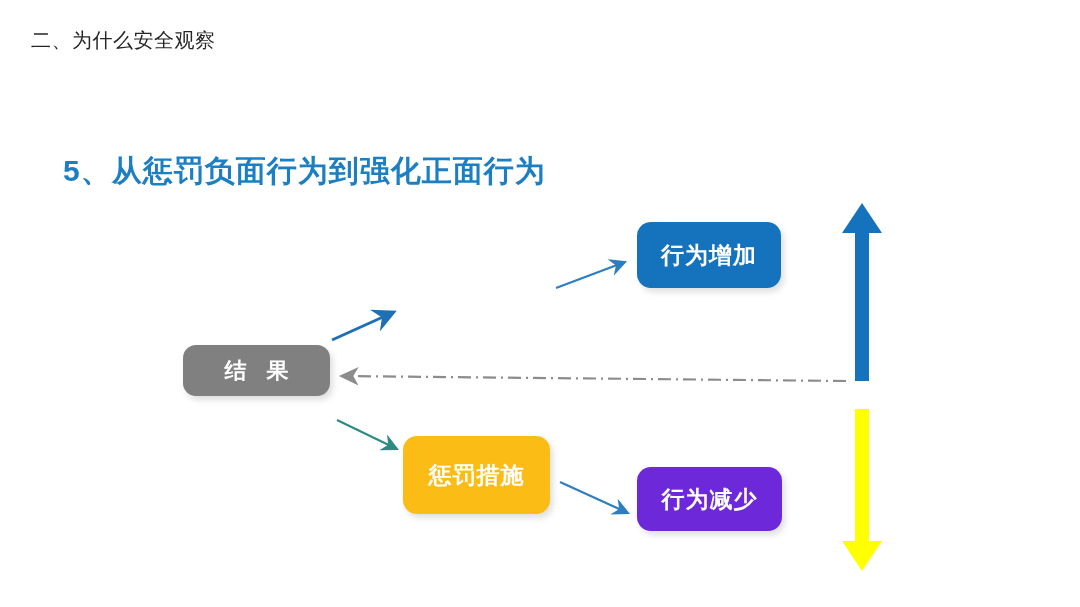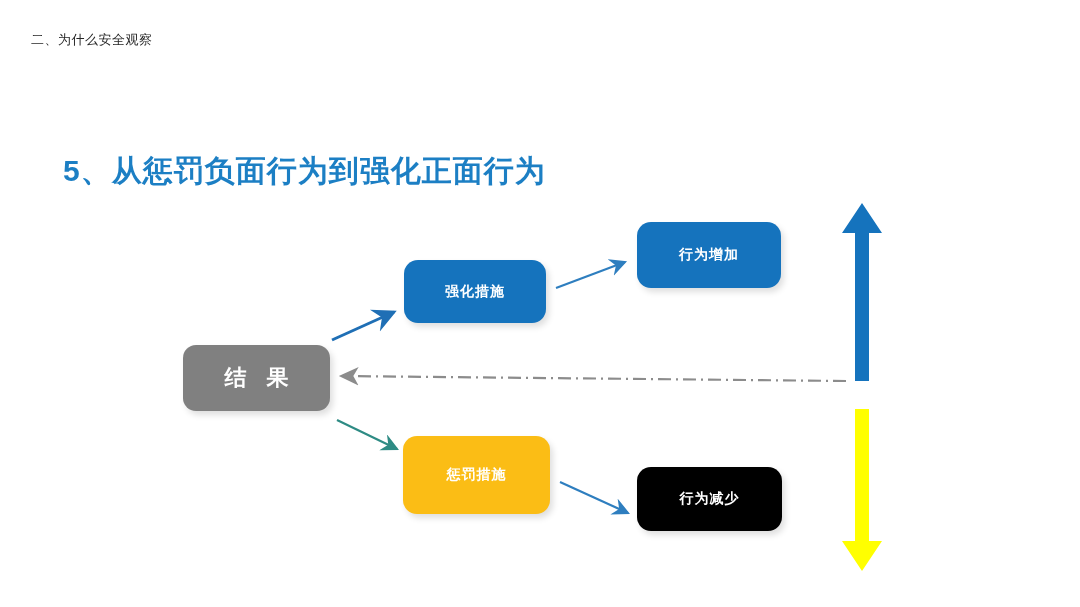--- a/index.html
+++ b/index.html
@@ -17,21 +17,21 @@
     height: 607px;
     background: #ffffff;
     overflow: hidden;
   }
 
   
   #section-label {
     position: absolute;
     left: 31px;
     top: 26px;
-    font-size: 13px;
+    font-size: 20px;
     line-height: 28px;
     color: #262626;
     letter-spacing: 0.5px;
     white-space: nowrap;
   }
   #slide-title {
     position: absolute;
     left: 63px;
     top: 110px;
     font-size: 30px;
@@ -62,31 +62,31 @@
 
   
   .node {
     position: absolute;
     display: flex;
     align-items: center;
     justify-content: center;
     border-radius: 14px;
     color: #ffffff;
     font-weight: 700;
-    font-size: 14px;
+    font-size: 23px;
     letter-spacing: 1px;
     box-shadow: 3px 4px 6px rgba(0,0,0,0.13);
     box-sizing: border-box;
     text-align: center;
   }
   .node-result {
     left: 183px;
     top: 345px;
     width: 147px;
-    height: 66px;
+    height: 51px;
     background: #808080;
     border-radius: 13px;
     letter-spacing: 7px;
     text-indent: 7px;
     font-size: 22px;
   }
   .node-reinforce {
     left: 404px;
     top: 260px;
     width: 142px;
@@ -105,21 +105,21 @@
     top: 436px;
     width: 147px;
     height: 78px;
     background: #fbbd15;
   }
   .node-decrease {
     left: 637px;
     top: 467px;
     width: 145px;
     height: 64px;
-    background: #000000;
+    background: #6d28d9;
   }
 </style>
 </head>
 <body>
 
 <div id="slide">
 
   <div id="section-label">二、为什么安全观察</div>
 
   <div id="slide-title">5、从惩罚负面行为到强化正面行为</div>
@@ -156,21 +156,20 @@
         <path d="M862,203 L882,233 L869,233 L869,381 L855,381 L855,233 L842,233 Z" fill="#1573bd"></path>
       </g>
 
       <g>
         <path d="M862,571 L882,541 L869,541 L869,409 L855,409 L855,541 L842,541 Z" fill="#ffff00"></path>
       </g>
     </svg>
 
     <div class="node node-result">结 果</div>
 
-    <div class="node node-reinforce">强化措施</div>
 
     <div class="node node-increase">行为增加</div>
 
     <div class="node node-punish">惩罚措施</div>
 
     <div class="node node-decrease">行为减少</div>
 
   </div>
 </div>
 

